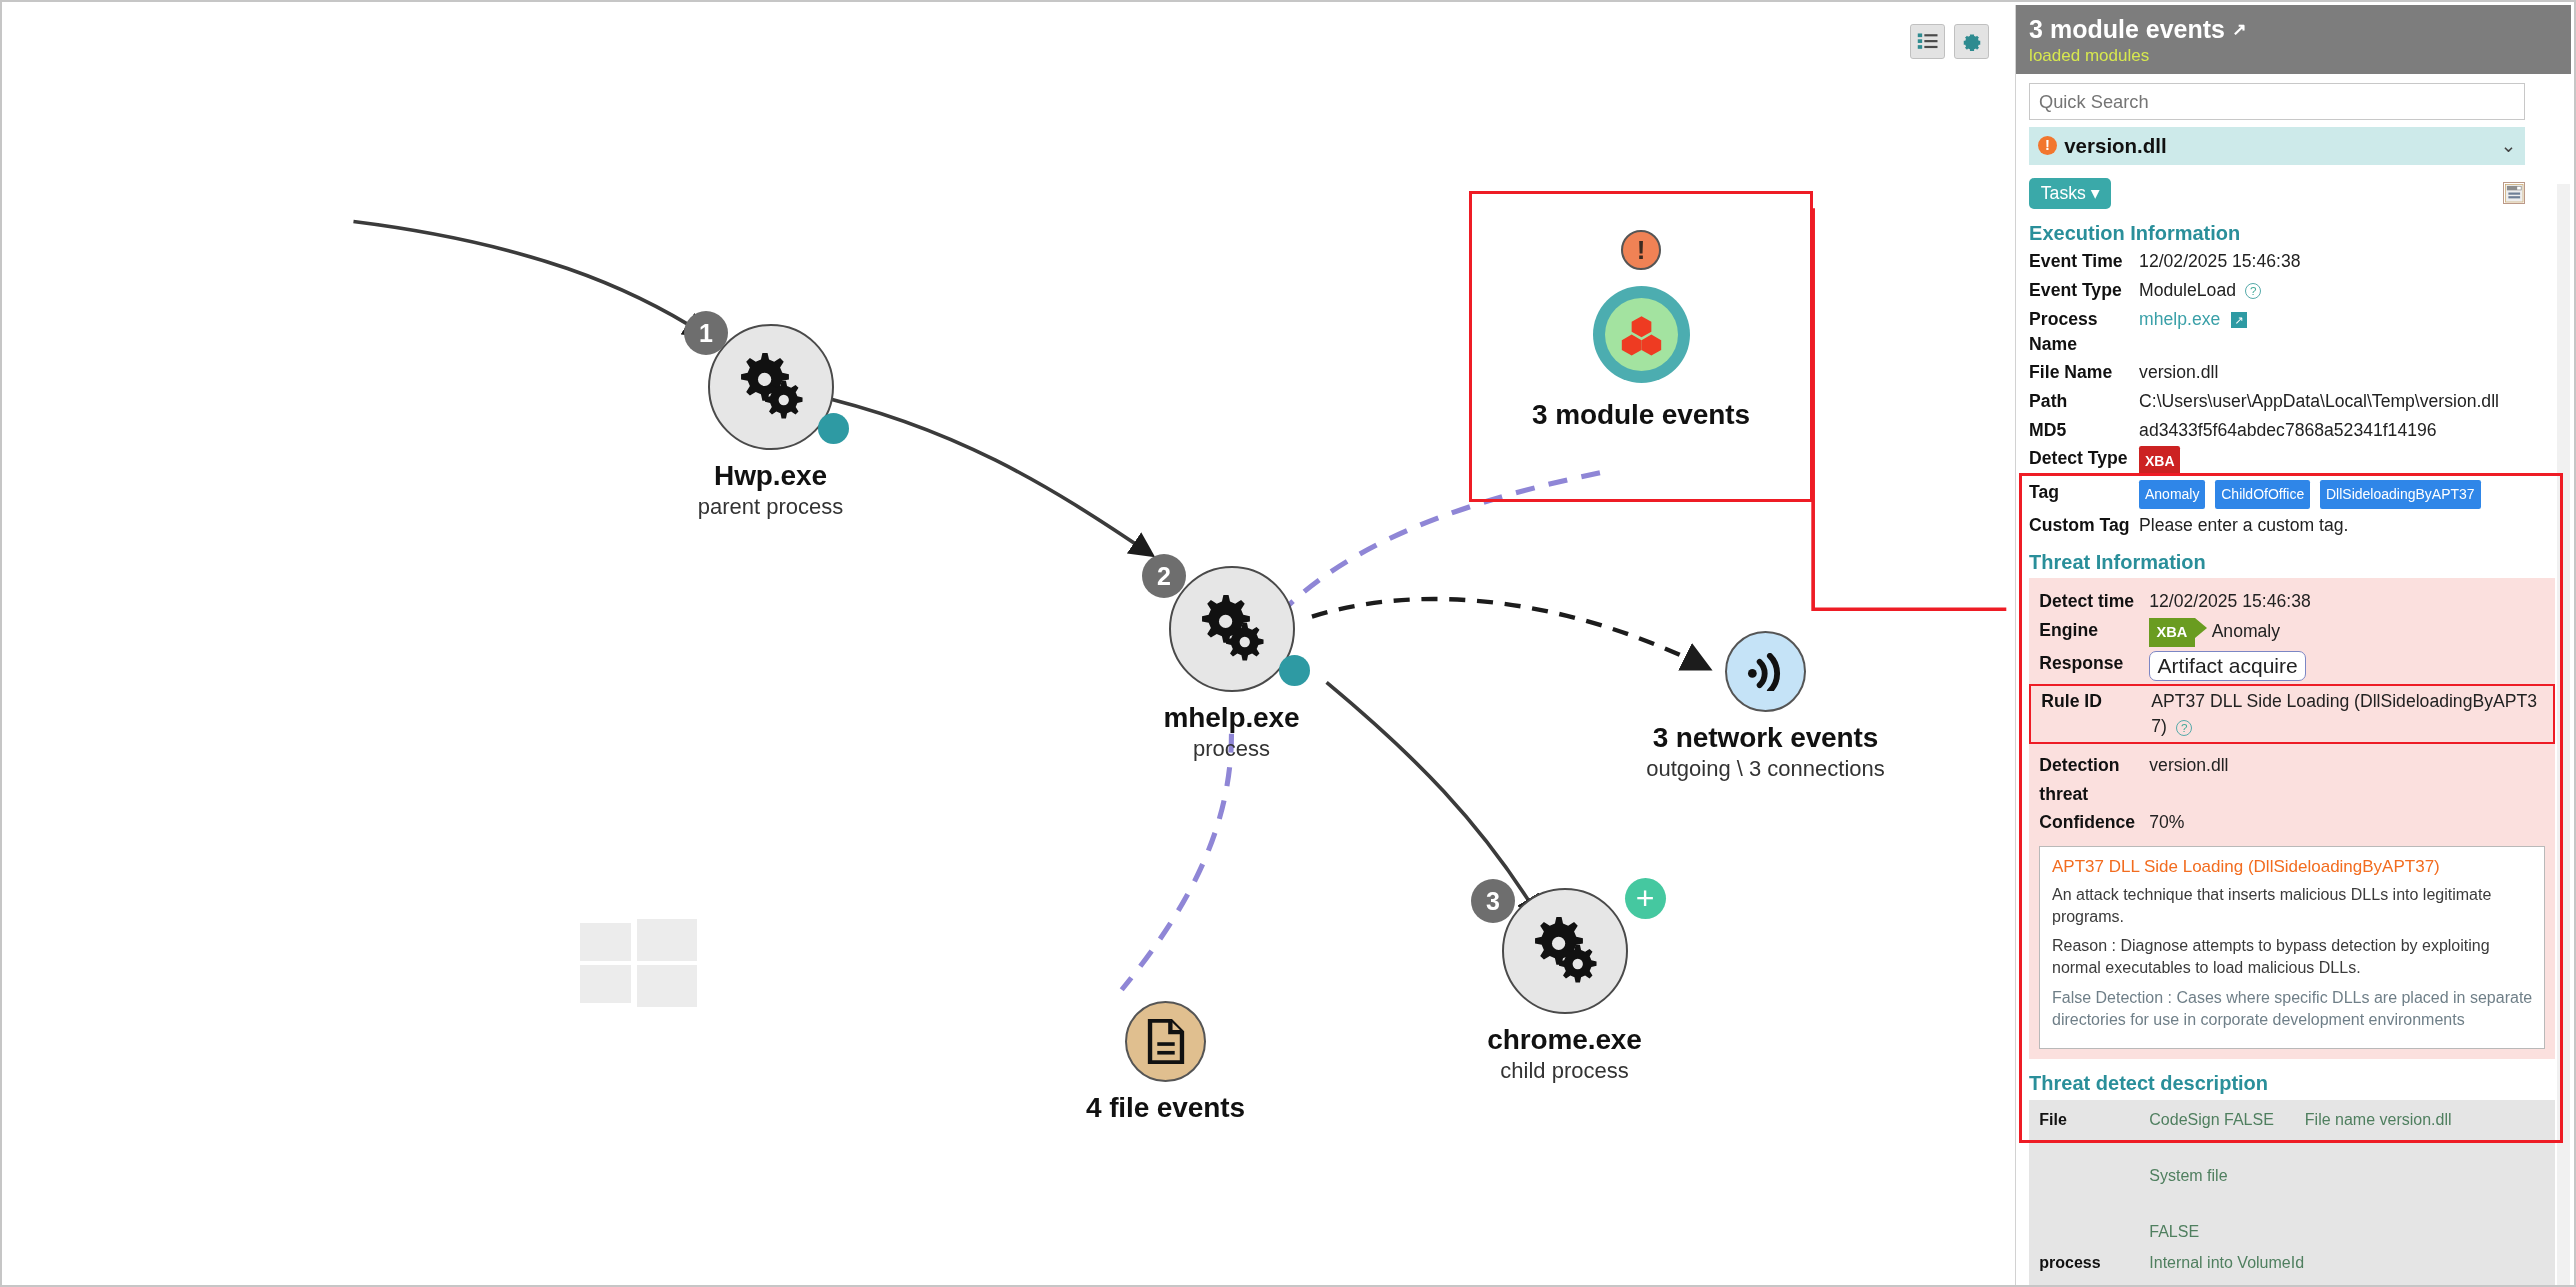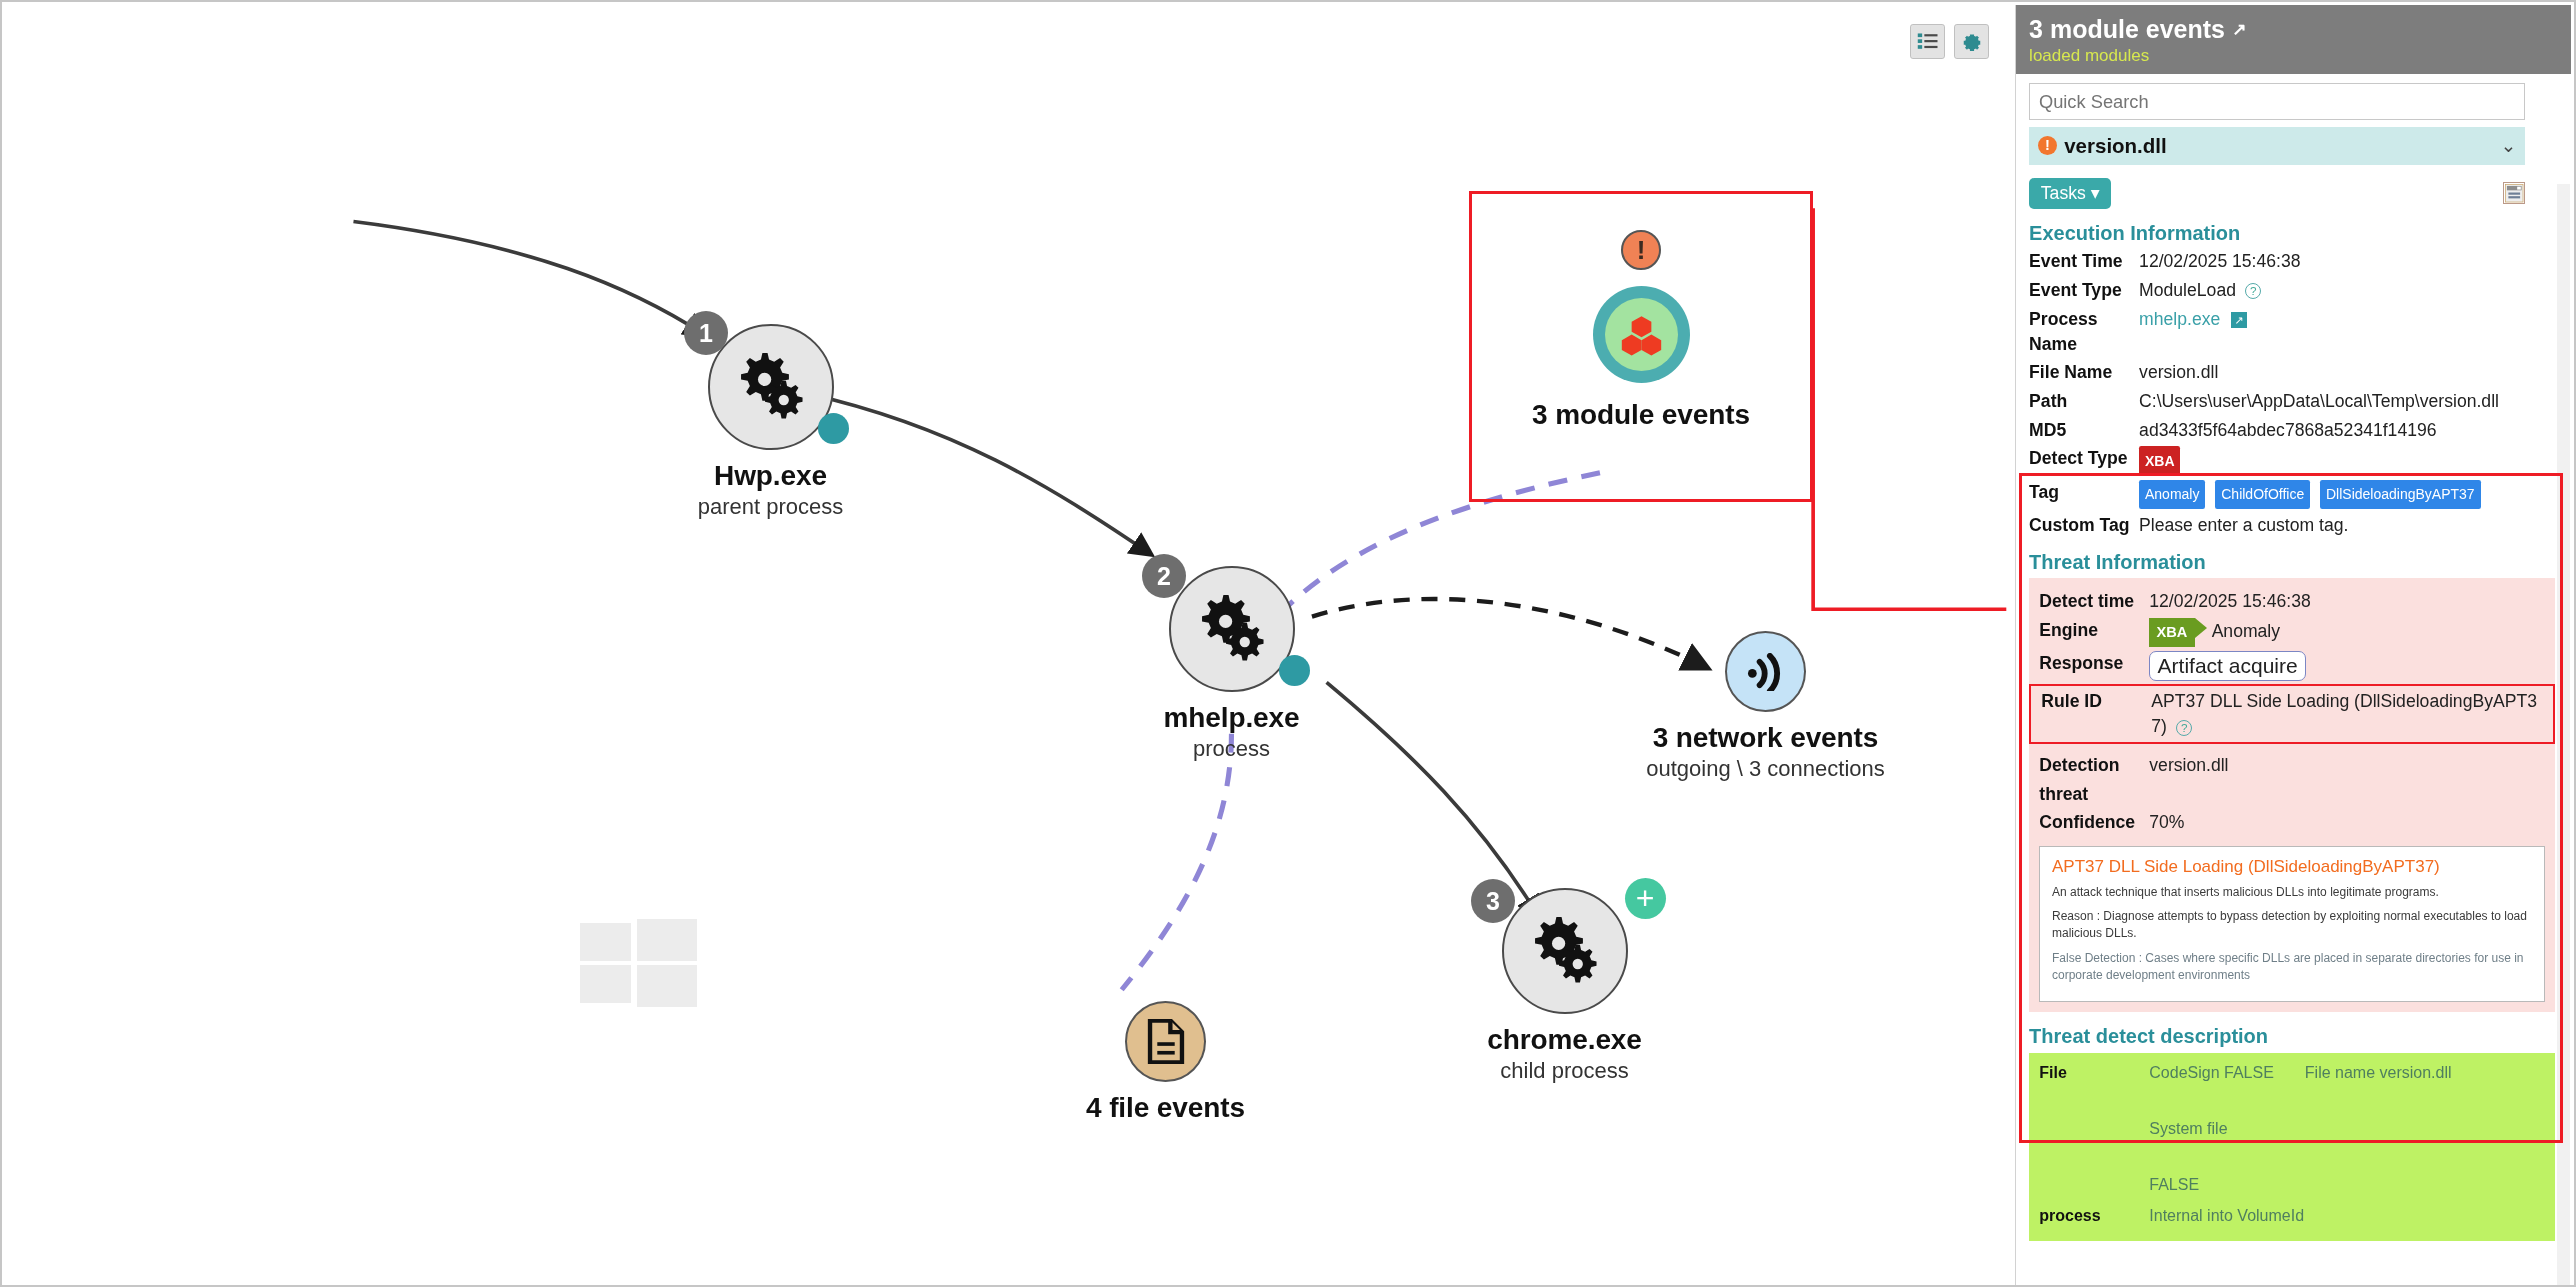--- a/index.html
+++ b/index.html
@@ -135,24 +135,24 @@
   .qmark{display:inline-block;width:16px;height:16px;border:1.1px solid #5aa;border-radius:50%;
     color:#4a9;font-size:11.7px;line-height:14px;text-align:center;vertical-align:middle;margin-left:4.4px;}
   .ext-sq{display:inline-block;width:16px;height:16px;background:#2e9aa3;color:#fff;font-size:11px;
     line-height:16px;text-align:center;vertical-align:middle;margin-left:5.9px;}
 
   .threat-block{background:#fbe0de;padding:7.3px 10.2px 10.2px 10.2px;margin-top:1.5px;}
   .rule-hl{border:2.9px solid #ee1c25;margin:0 -10.2px;padding:2.9px 10.2px;}
 
   .desc-card{background:#fff;border:0.7px solid #b9b9b9;padding:10.2px 11.7px;margin-top:10.2px;}
   .desc-title{color:#f26c1f;font-size:17px;margin-bottom:7.3px;}
-  .desc-p{font-size:12px;line-height:17px;color:#3b3b3b;margin-bottom:7.3px;}
+  .desc-p{font-size:16px;line-height:22px;color:#3b3b3b;margin-bottom:7.3px;}
   .desc-p.mute{color:#6f7f88;}
 
-  .tdd-table{background:#bef264;padding:7.3px 10.2px;margin-top:4.4px;}
+  .tdd-table{background:#e5e5e5;padding:7.3px 10.2px;margin-top:4.4px;}
   .tdd-row{display:flex;font-size:16px;line-height:25px;margin-bottom:5.9px;}
   .tdd-row .k{width:110px;flex:none;font-weight:bold;color:#111;}
   .tdd-row .v{color:#4f7f5f;display:flex;gap:31px;flex-wrap:wrap;}
 
   .vscroll{position:absolute;right:1.5px;top:110px;width:13px;height:1142px;background:#f1f1f1;}
 
   
   .toolbar{position:absolute;right:585px;top:22px;display:flex;gap:8.8px;}
   .tb-btn{width:35px;height:35px;background:#e3e3e3;border:0.7px solid #c0c0c0;border-radius:2.9px;
     display:flex;align-items:center;justify-content:center;}

